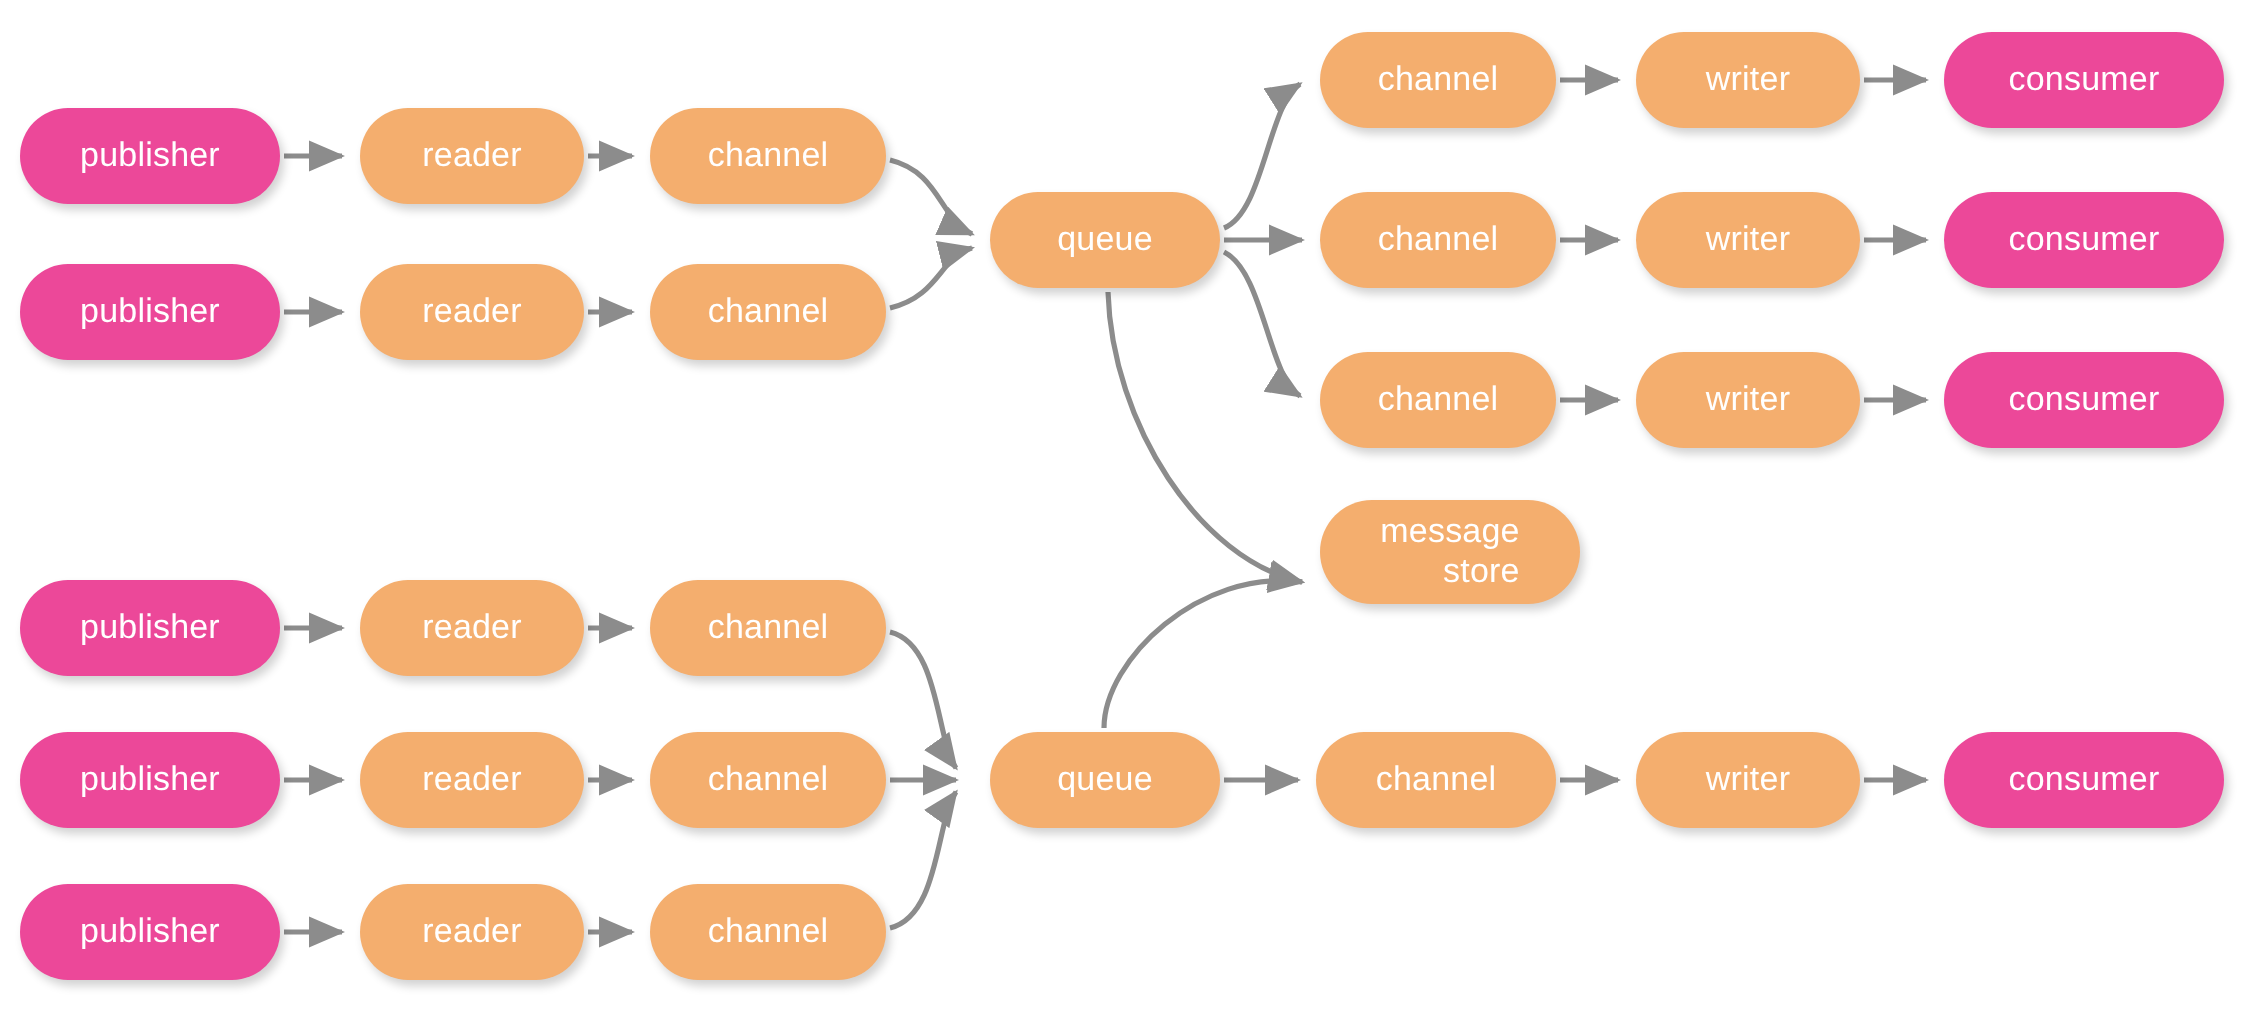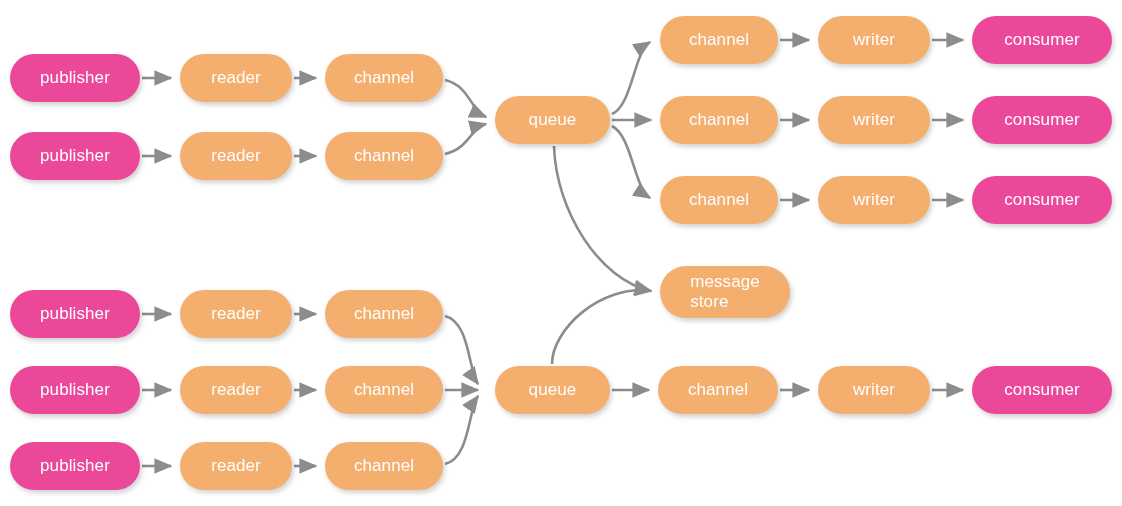--- a/index.html
+++ b/index.html
@@ -21,21 +21,21 @@
     top: 0;
     width: 1122px;
     height: 506px;
     pointer-events: none;
   }
   .node {
     position: absolute;
     display: flex;
     align-items: center;
     justify-content: center;
-    text-align: left;
+    text-align: right;
     color: #ffffff;
     font-size: 17px;
     line-height: 1.18;
     border-radius: 999px;
     box-sizing: border-box;
     box-shadow: 2px 3px 5px rgba(0,0,0,0.18);
     letter-spacing: 0.1px;
     white-space: pre-line;
     user-select: none;
   }
@@ -96,21 +96,21 @@
       <div class="node orange" style="left: 495px; top: 96px; width: 115px; height: 48px;">queue</div>
       <div class="node orange" style="left: 660px; top: 16px; width: 118px; height: 48px;">channel</div>
       <div class="node orange" style="left: 818px; top: 16px; width: 112px; height: 48px;">writer</div>
       <div class="node teal" style="left: 972px; top: 16px; width: 140px; height: 48px;">consumer</div>
       <div class="node orange" style="left: 660px; top: 96px; width: 118px; height: 48px;">channel</div>
       <div class="node orange" style="left: 818px; top: 96px; width: 112px; height: 48px;">writer</div>
       <div class="node teal" style="left: 972px; top: 96px; width: 140px; height: 48px;">consumer</div>
       <div class="node orange" style="left: 660px; top: 176px; width: 118px; height: 48px;">channel</div>
       <div class="node orange" style="left: 818px; top: 176px; width: 112px; height: 48px;">writer</div>
       <div class="node teal" style="left: 972px; top: 176px; width: 140px; height: 48px;">consumer</div>
-      <div class="node orange" style="left: 660px; top: 266px; width: 130px; height: 52px;">message
+      <div class="node orange" style="left: 660px; top: 250px; width: 130px; height: 52px;">message
 store</div>
       <div class="node teal" style="left: 10px; top: 290px; width: 130px; height: 48px;">publisher</div>
       <div class="node orange" style="left: 180px; top: 290px; width: 112px; height: 48px;">reader</div>
       <div class="node orange" style="left: 325px; top: 290px; width: 118px; height: 48px;">channel</div>
       <div class="node teal" style="left: 10px; top: 366px; width: 130px; height: 48px;">publisher</div>
       <div class="node orange" style="left: 180px; top: 366px; width: 112px; height: 48px;">reader</div>
       <div class="node orange" style="left: 325px; top: 366px; width: 118px; height: 48px;">channel</div>
       <div class="node teal" style="left: 10px; top: 442px; width: 130px; height: 48px;">publisher</div>
       <div class="node orange" style="left: 180px; top: 442px; width: 112px; height: 48px;">reader</div>
       <div class="node orange" style="left: 325px; top: 442px; width: 118px; height: 48px;">channel</div>

